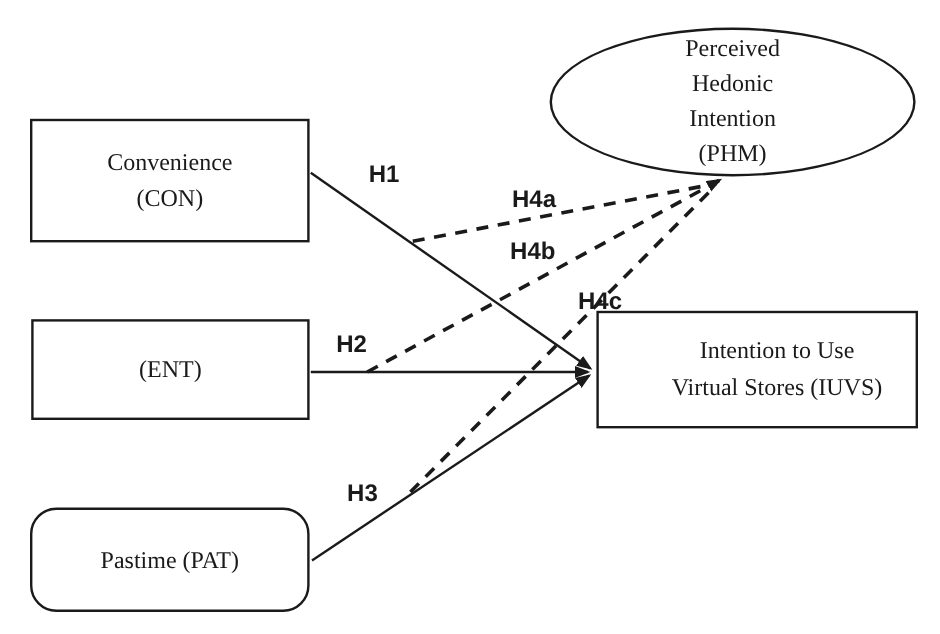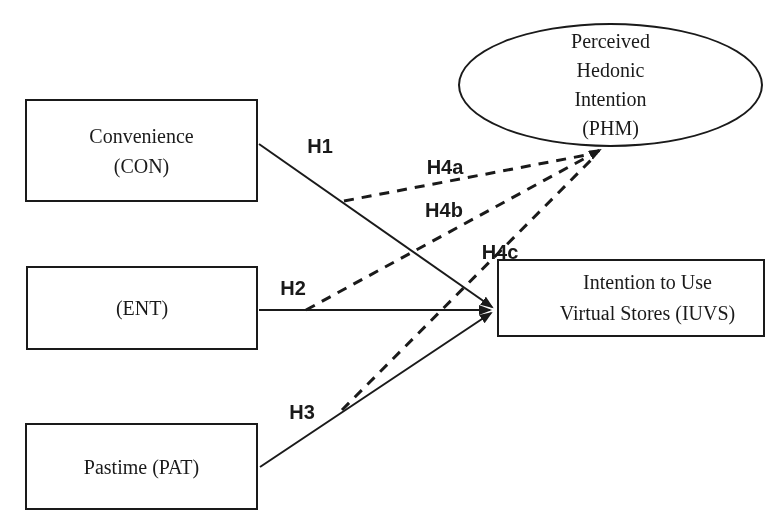--- a/index.html
+++ b/index.html
@@ -30,22 +30,22 @@
     line-height: 30px;
     z-index: 1;
   }
   .node.ellipse {
     border-radius: 50%;
     line-height: 29px;
   }
   .node .line { white-space: nowrap; }
   #con-box  { left: 25px;  top: 99px;  width: 233px; height: 103px; }
   #ent-box  { left: 26px;  top: 266px; width: 232px; height: 84px; }
-  #pat-box  { left: 25px;  top: 423px; width: 233px; height: 87px; }
-  #iuvs-box { left: 497px; top: 259px; width: 268px; height: 78px; line-height: 31px; padding-left: 33px; }
+  #pat-box  { left: 25px;  top: 423px; width: 233px; height: 87px; border-radius: 22px; }
+  #iuvs-box { left: 497px; top: 259px; width: 268px; height: 98px; line-height: 31px; padding-left: 33px; }
   #phm-ellipse { left: 458px; top: 23px; width: 305px; height: 124px; }
   svg.wires {
     position: absolute;
     left: 0; top: 0;
     width: 783px;
     height: 528px;
     z-index: 2;
     pointer-events: none;
   }
   .path-label {

